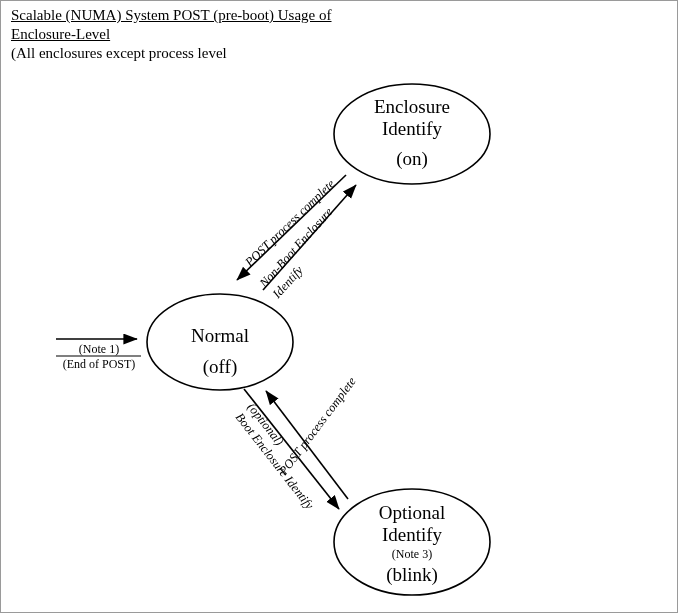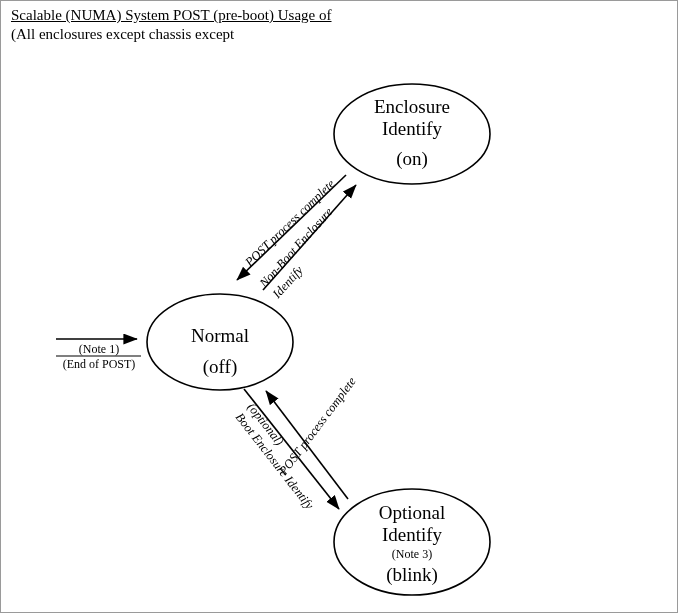--- a/index.html
+++ b/index.html
@@ -63,21 +63,22 @@
     text-anchor: middle;
   }
 </style>
 </head>
 <body>
 
 <div id="page">
 
   <div class="title-block">
     <div class="title-line u">Scalable (NUMA) System POST (pre-boot) Usage of</div>
-    <div class="title-line">(All enclosures except chassis except</div>
+    <div class="title-line u">Enclosure-Level</div>
+    <div class="title-line">(All enclosures except process level</div>
   </div>
 
   <svg class="diagram" viewBox="0 0 678 613">
     <defs>
       <marker id="arrow" markerWidth="10" markerHeight="10" refX="8.5" refY="3.4" orient="auto" markerUnits="strokeWidth">
         <path d="M0,0 L9,3.4 L0,6.8 Z" fill="#000000"></path>
       </marker>
     </defs>
 
     <g>

